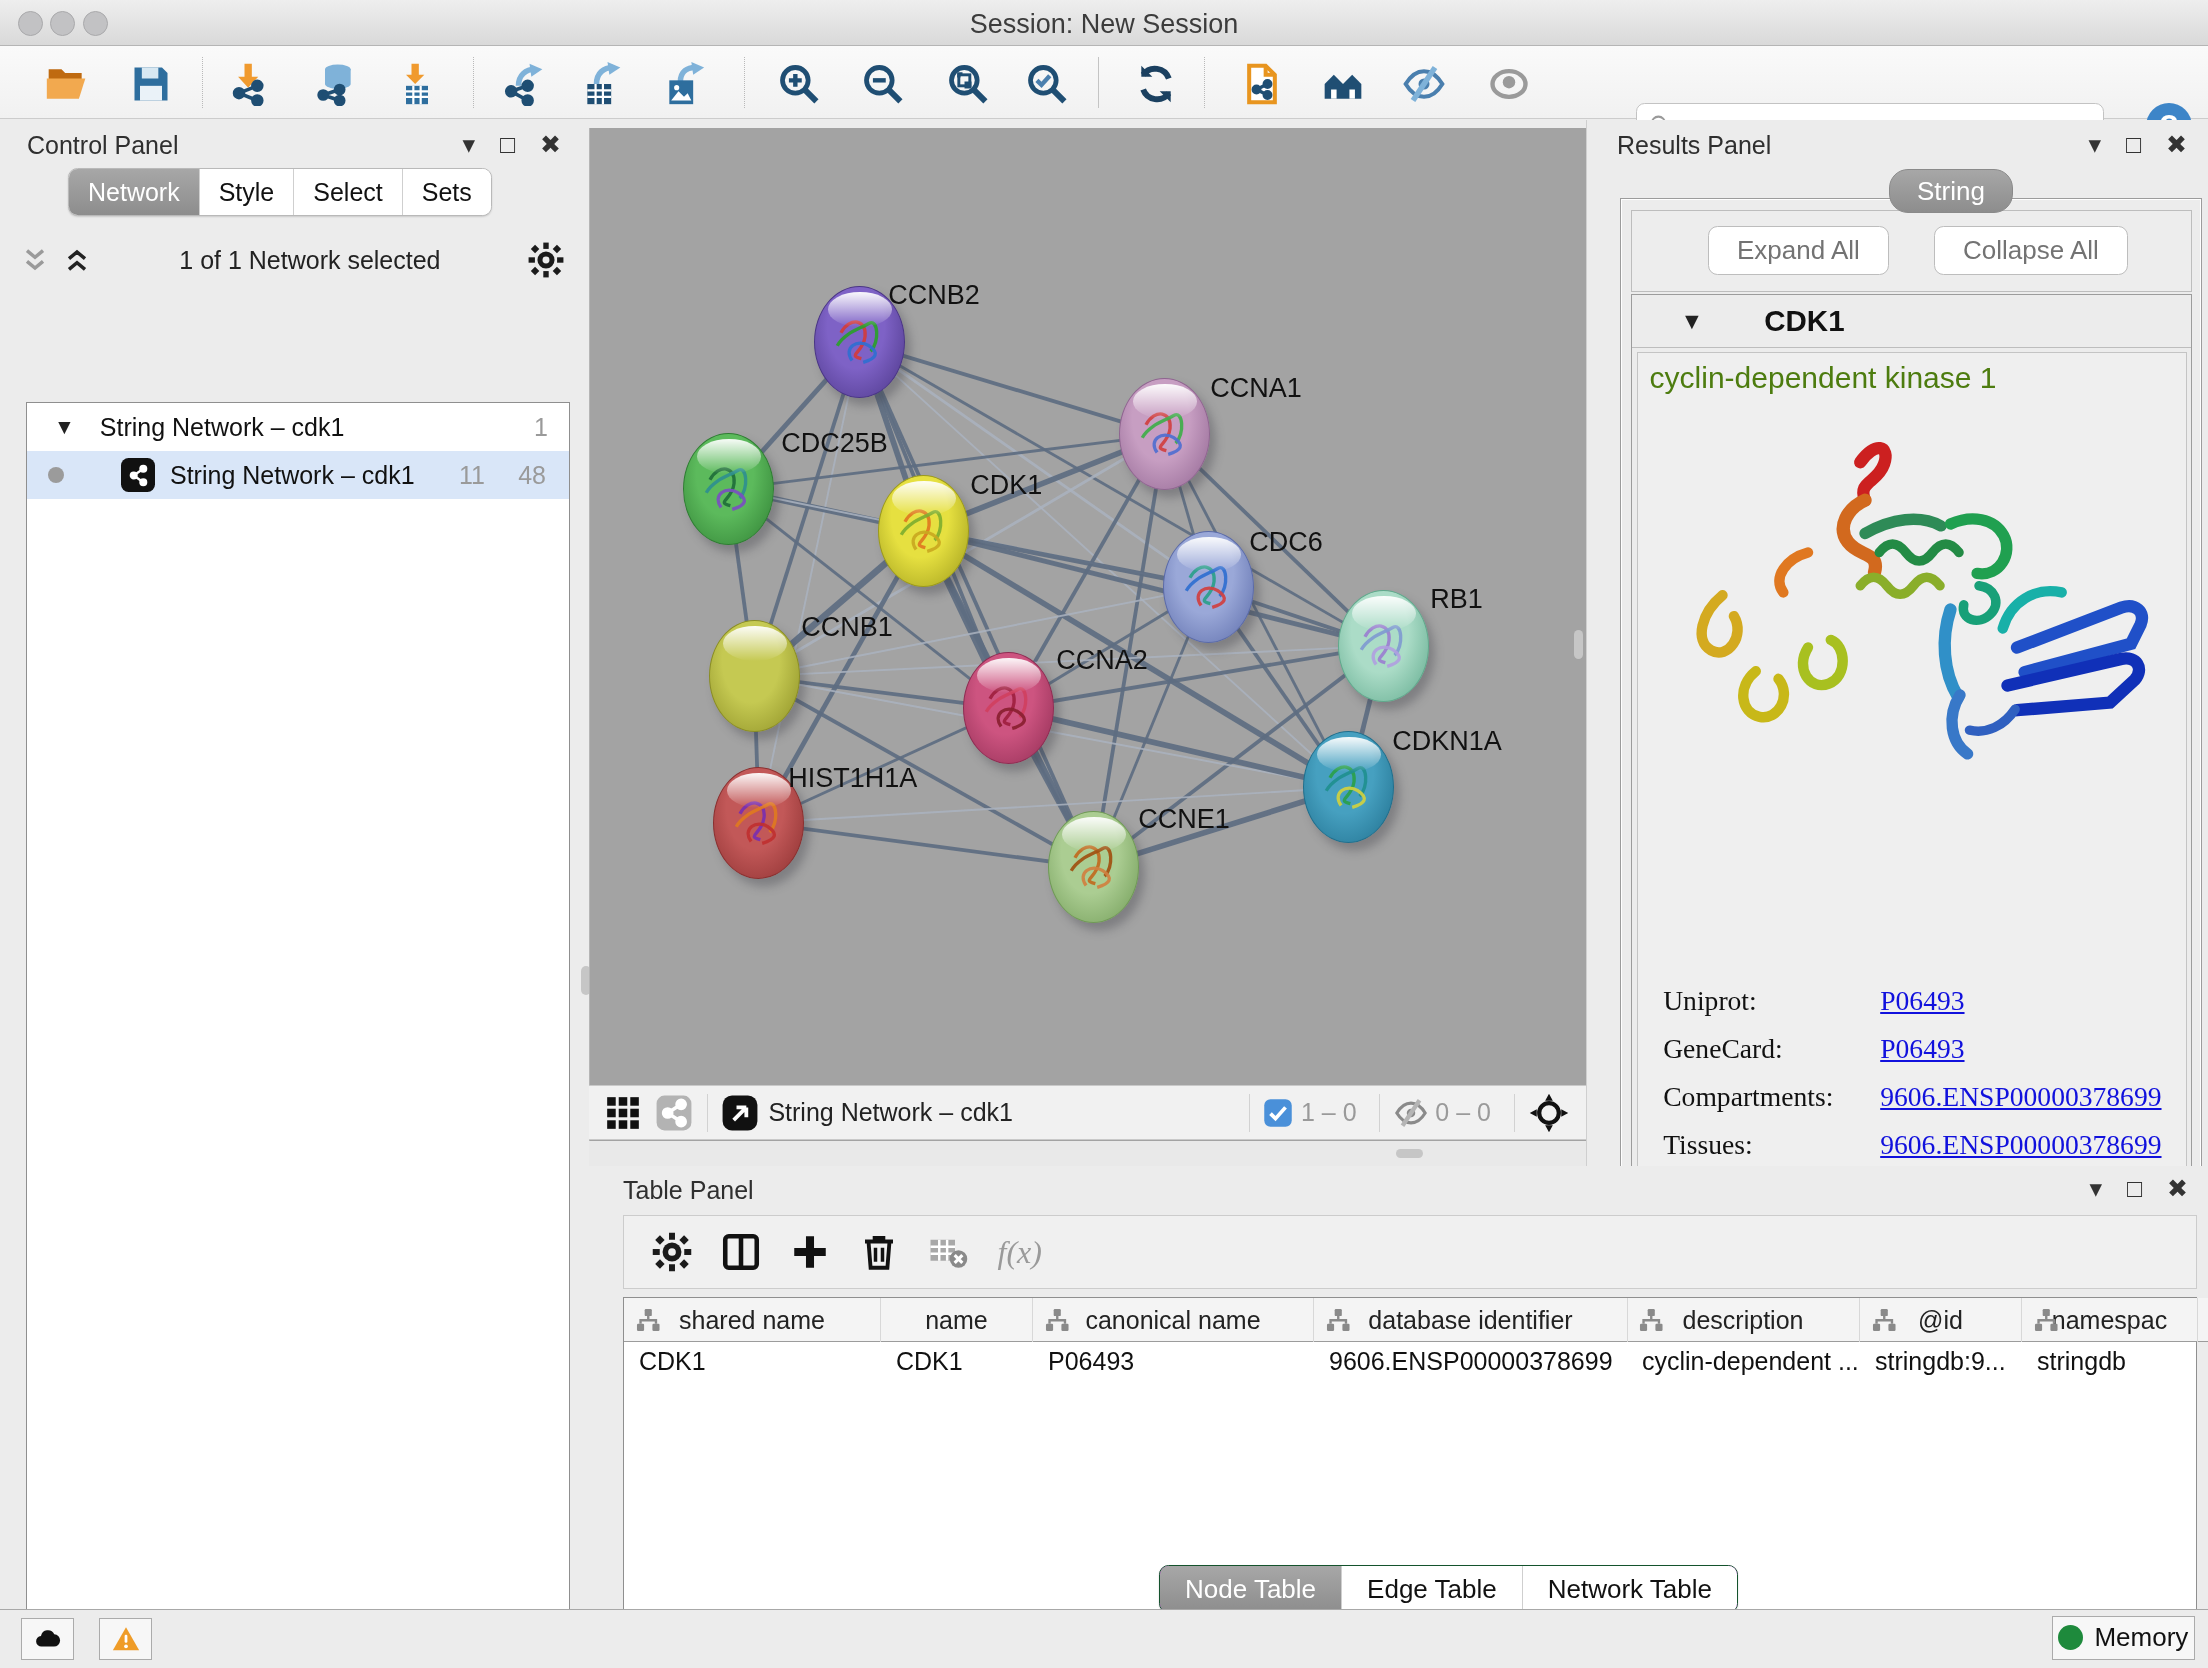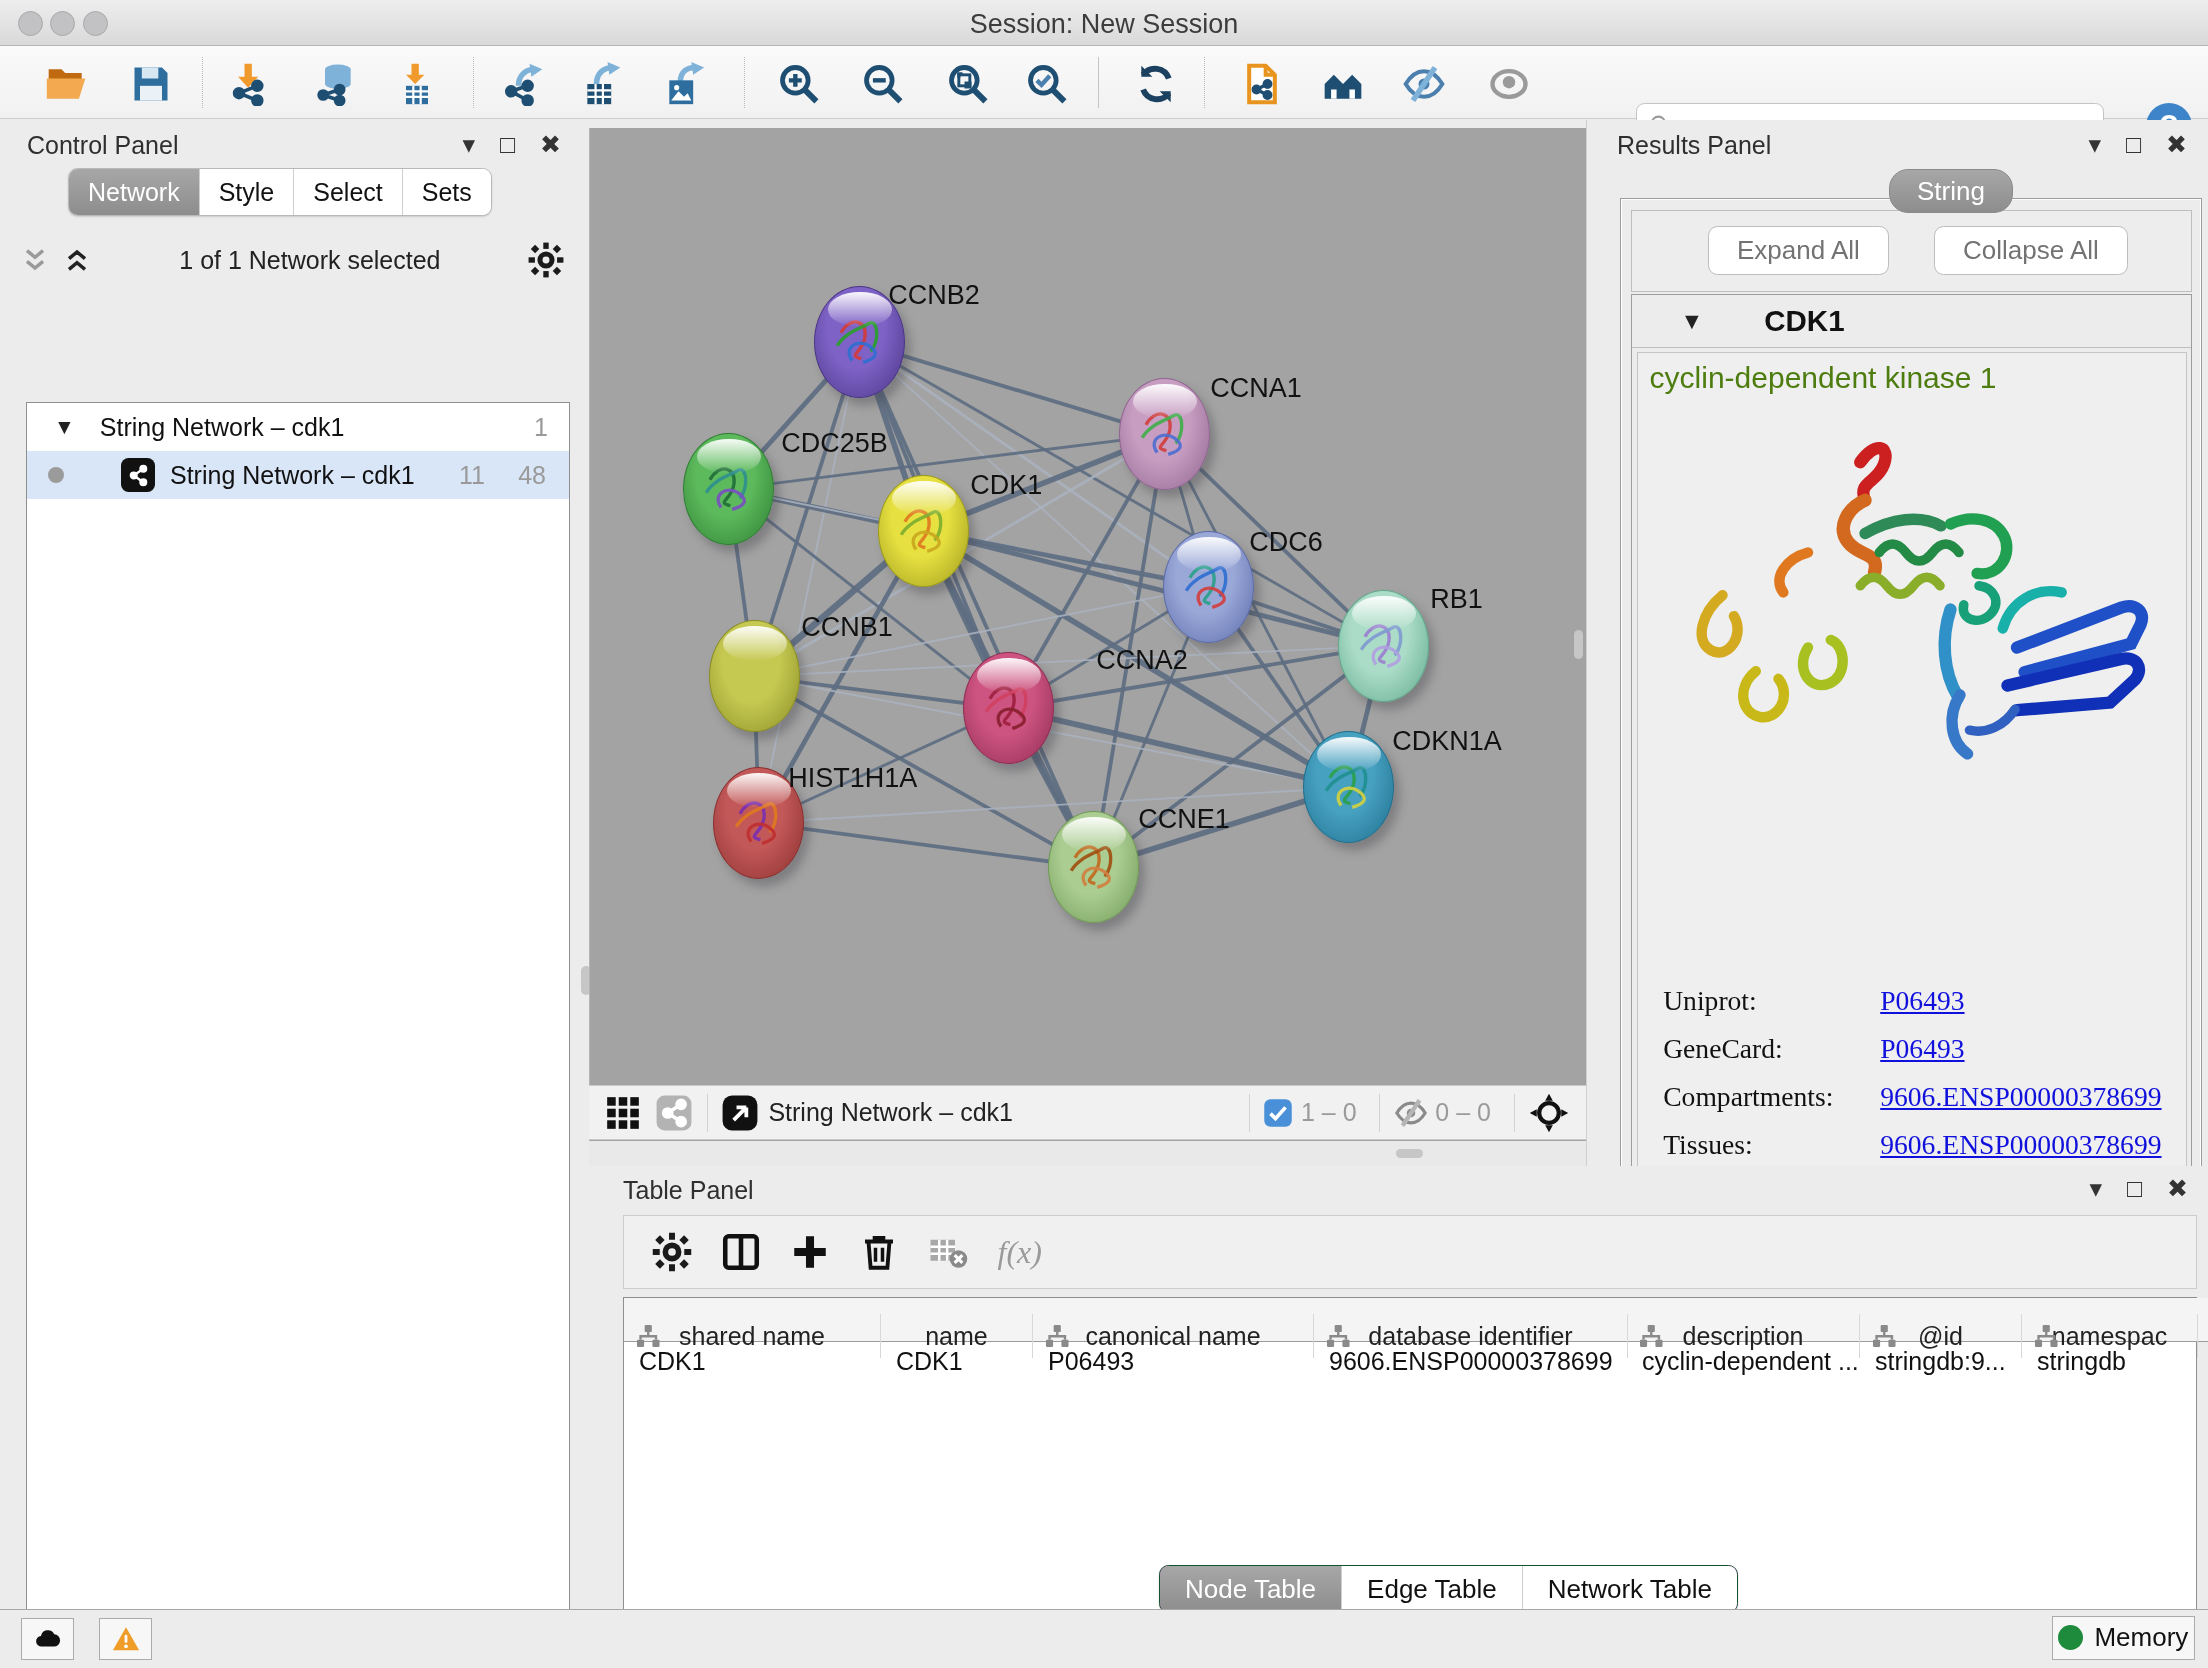--- a/index.html
+++ b/index.html
@@ -96,21 +96,21 @@
 
   
   .tablepanel { position:absolute; left:589px; top:1166px; width:1620px; height:424px; background:#ececec; }
   .tp-head { position:absolute; left:34px; top:9.5px; }
   .tp-toolbar { position:absolute; left:34px; top:49px; width:1574px; height:74px; background:#f0f0f0; border:1px solid #cccccc;
     display:flex; align-items:center; }
   .tp-toolbar svg { width:42px; height:42px; margin-left:27px; }
   .fx { font-family:"Liberation Serif","DejaVu Serif",serif; font-style:italic; font-size:32px; color:#9a9a9a; margin-left:28.5px; }
   .tbl { position:absolute; left:34px; top:131px; width:1574px; height:388px; background:#ffffff; border:1.9px solid #8f8f8f; }
   .tbl-headrow { position:absolute; left:0; top:0; width:1902px; height:44px; background:#f4f4f4; border-bottom:1.9px solid #9c9c9c; }
-  .th { position:absolute; top:16px; height:44px; display:flex; align-items:center; justify-content:center;
+  .th { position:absolute; top:0; height:44px; display:flex; align-items:center; justify-content:center;
     font-size:25px; color:#222; border-right:1px solid #d8d8d8; }
   .th svg { width:28.5px; height:28.5px; position:absolute; left:9.5px; }
   .td { position:absolute; top:49px; font-size:25px; color:#111; padding-left:15px; }
   .tbl-hscroll { position:absolute; left:0; bottom:0; width:100%; height:36px; background:#fafafa; border-top:1px solid #dddddd; }
   .tbl-hscroll .thumb { position:absolute; left:7.6px; top:5.7px; width:169px; height:25px; background:#bdbdbd; border-radius:12.4px; }
   .tp-tabs { position:absolute; left:570px; top:399px; height:48px; display:flex; border:1px solid #14532d;
     border-radius:9.5px; overflow:hidden; background:#d946ef; box-shadow:0 1px 1.9px rgba(0,0,0,.2); }
   .tp-tabs .tab { padding:0 25px; font-size:26px; color:#111; display:flex; align-items:center; background:#ffffff;
     border-right:1px solid #cfcfcf; }
   .tp-tabs .tab:last-child { border-right:none; }
@@ -474,21 +474,21 @@
         </div>
         <div class="node-label" style="left: 198px; top: 477px;">CCNB1</div>
         <div class="node" style="left: 360px; top: 517px; background: radial-gradient(at 46% 36%, rgb(205, 84, 128) 0%, rgb(205, 84, 128) 42%, rgb(142, 44, 82) 100%); border: 1px solid rgb(142, 44, 82); box-shadow: rgba(60, 60, 70, 0.35) 5.7px 7.6px 9.5px;">
           <svg viewBox="-48 -59 96 118">
             <path d="M-20,-10 C-10,-28 8,-24 6,-6 S-14,14 2,18" stroke="#a01f3f" stroke-width="3.6" fill="none" opacity="0.92"></path>
             <path d="M-24,4 C-16,-10 0,-14 10,-20 S22,0 12,10" stroke="#d04060" stroke-width="3.6" fill="none" opacity="0.92"></path>
             <path d="M-8,20 C-18,6 -2,-4 10,4 S18,18 4,22" stroke="#8a1f30" stroke-width="3.6" fill="none" opacity="0.92"></path>
           </svg>
           <div class="gloss"></div>
         </div>
-        <div class="node-label" style="left: 453px; top: 510px; margin-left: 40px;">CCNA2</div>
+        <div class="node-label" style="left: 453px; top: 510px;">CCNA2</div>
         <div class="node" style="left: 700px; top: 596px; background: radial-gradient(at 46% 36%, rgb(70, 160, 192) 0%, rgb(70, 160, 192) 42%, rgb(31, 110, 140) 100%); border: 1px solid rgb(31, 110, 140); box-shadow: rgba(60, 60, 70, 0.35) 5.7px 7.6px 9.5px;">
           <svg viewBox="-48 -59 96 118">
             <path d="M-20,-10 C-10,-28 8,-24 6,-6 S-14,14 2,18" stroke="#2aa04a" stroke-width="3.6" fill="none" opacity="0.92"></path>
             <path d="M-24,4 C-16,-10 0,-14 10,-20 S22,0 12,10" stroke="#1f8f8f" stroke-width="3.6" fill="none" opacity="0.92"></path>
             <path d="M-8,20 C-18,6 -2,-4 10,4 S18,18 4,22" stroke="#d0d040" stroke-width="3.6" fill="none" opacity="0.92"></path>
           </svg>
           <div class="gloss"></div>
         </div>
         <div class="node-label" style="left: 789px; top: 591px;">CDKN1A</div>
         <div class="node" style="left: 110px; top: 632px; background: radial-gradient(at 46% 36%, rgb(194, 88, 88) 0%, rgb(194, 88, 88) 42%, rgb(138, 47, 47) 100%); border: 1px solid rgb(138, 47, 47); box-shadow: rgba(60, 60, 70, 0.35) 5.7px 7.6px 9.5px;">

